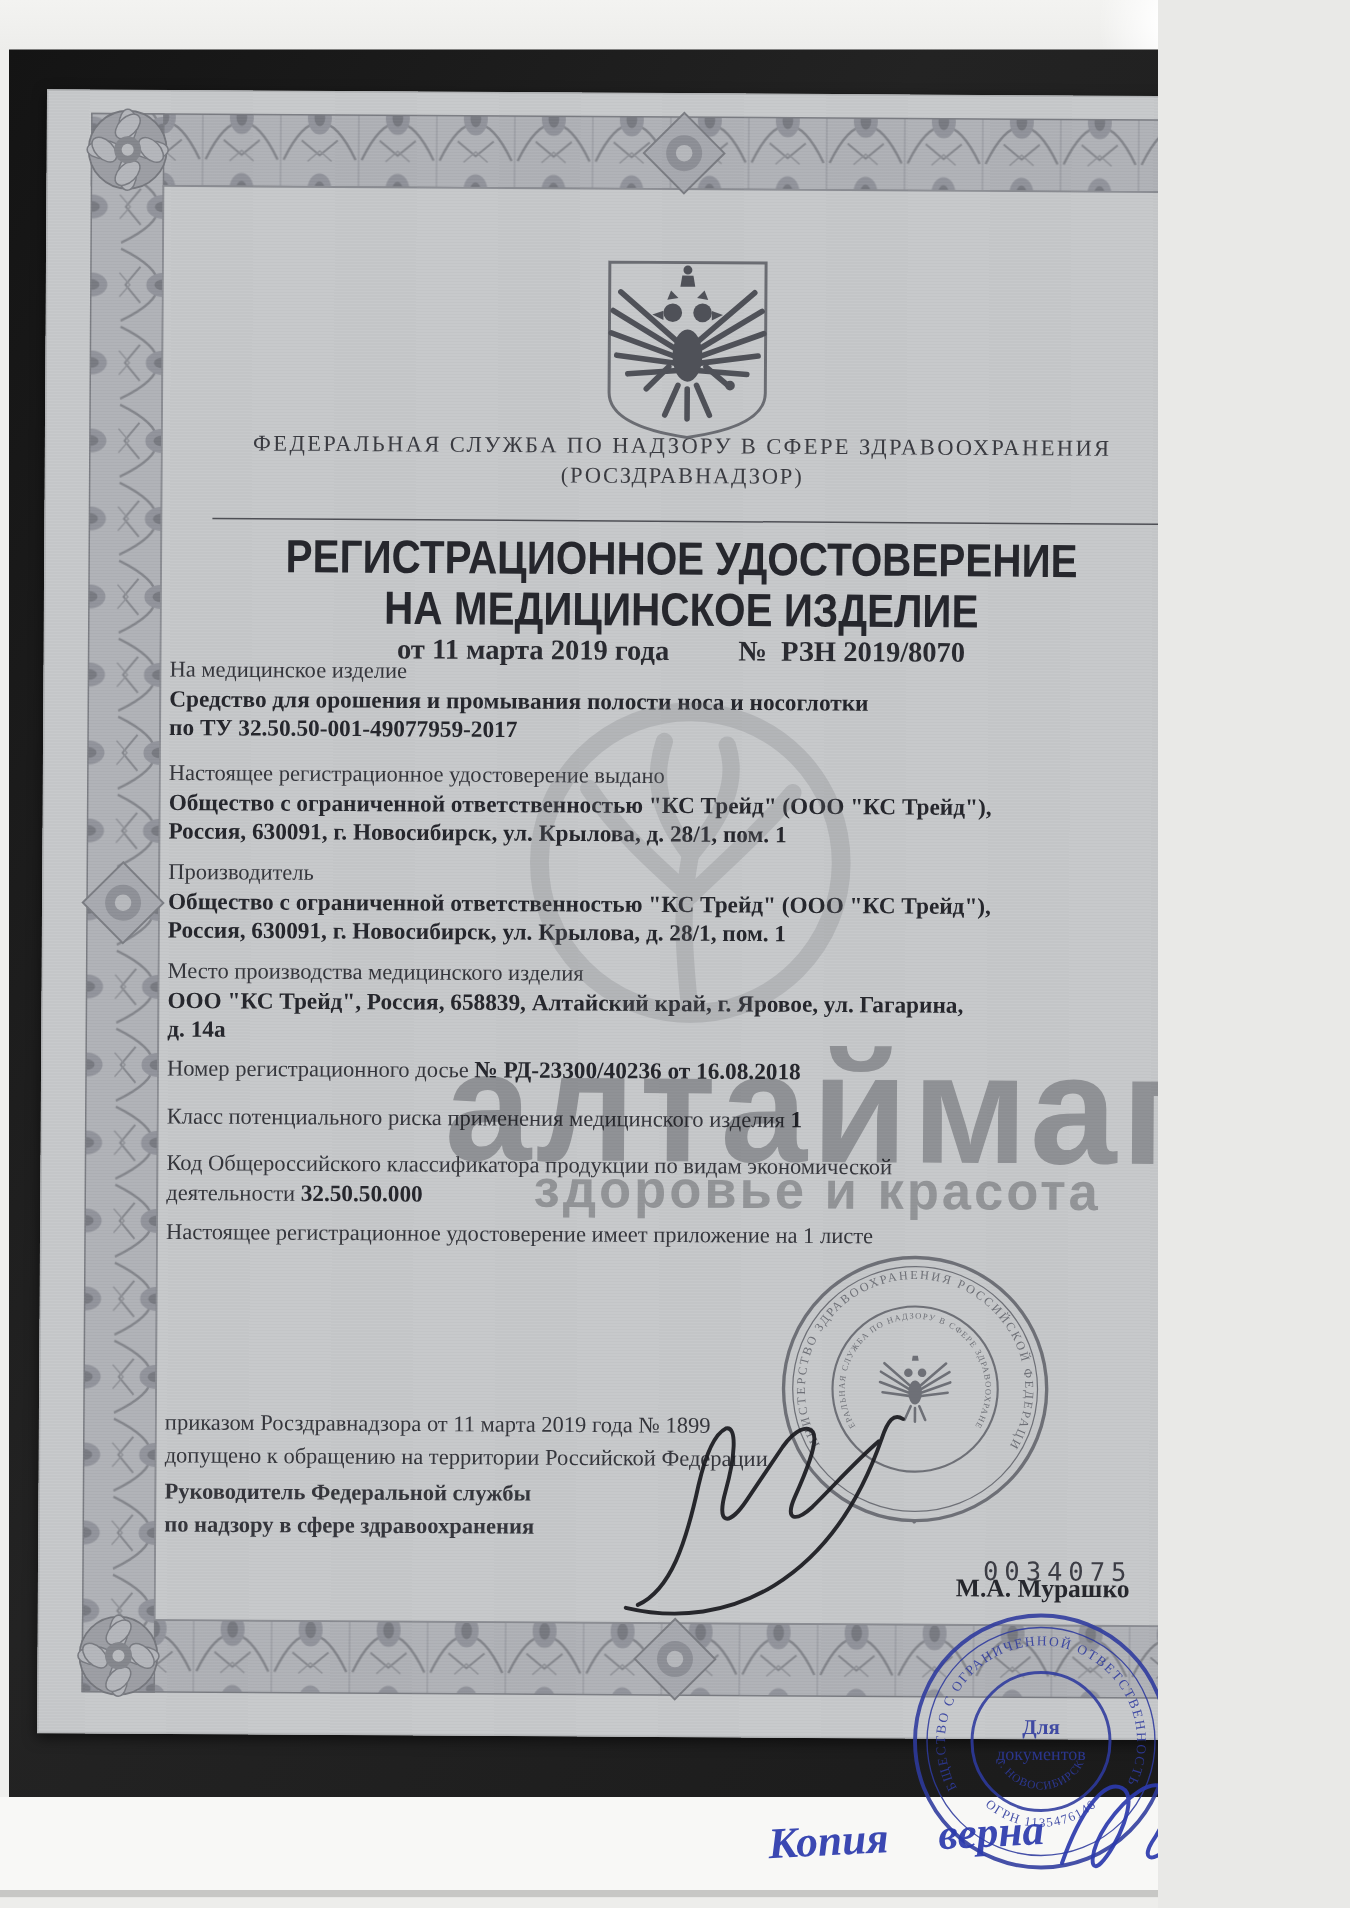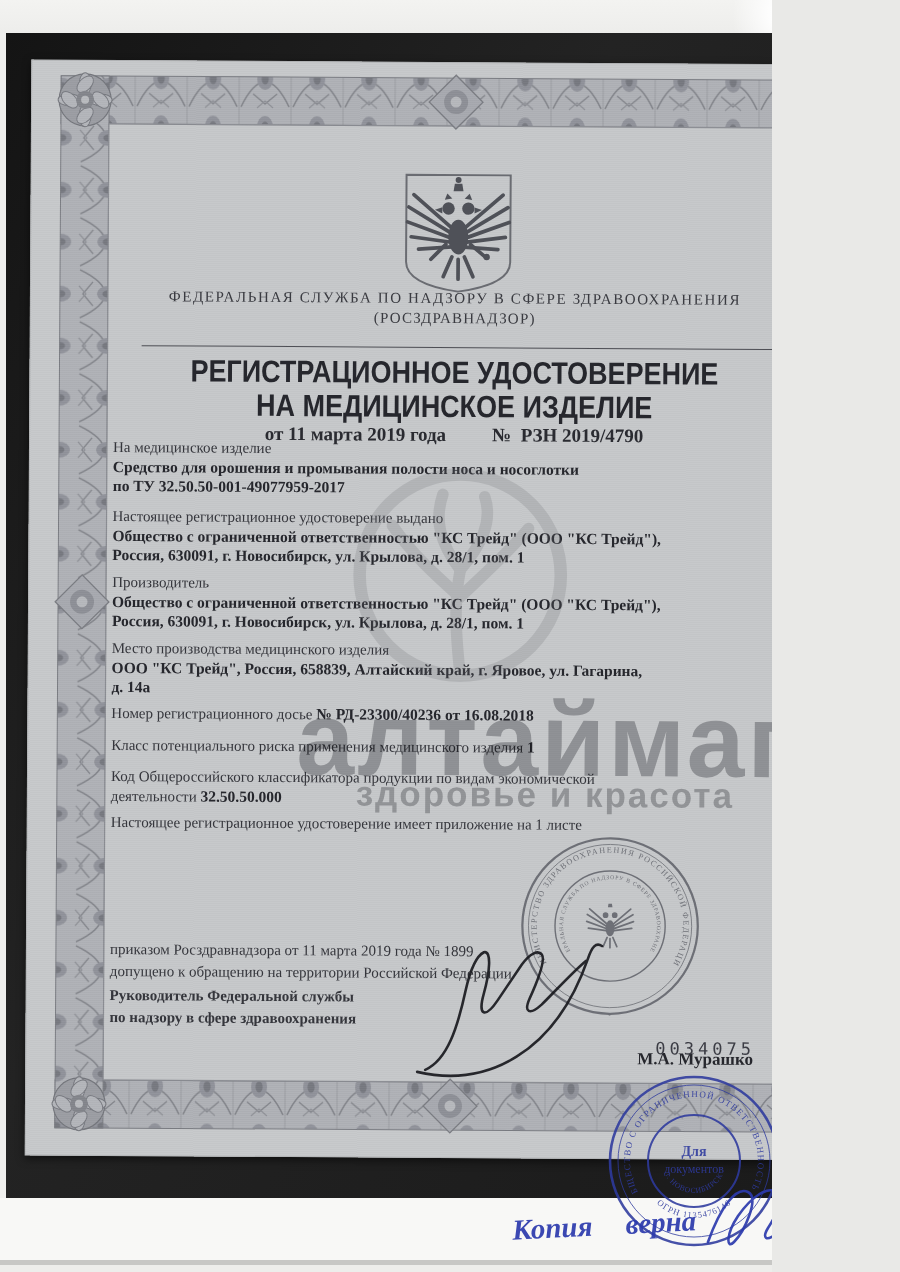--- a/index.html
+++ b/index.html
@@ -184,21 +184,21 @@
 
     <div class="abs authority">
       <div>ФЕДЕРАЛЬНАЯ СЛУЖБА ПО НАДЗОРУ В СФЕРЕ ЗДРАВООХРАНЕНИЯ</div>
       <div class="l2">(РОСЗДРАВНАДЗОР)</div>
     </div>
     <div class="abs" id="rule"></div>
     <div class="abs titleline" id="title1">РЕГИСТРАЦИОННОЕ УДОСТОВЕРЕНИЕ</div>
     <div class="abs titleline" id="title2">НА МЕДИЦИНСКОЕ ИЗДЕЛИЕ</div>
     <div class="abs" id="dateline">
       <span>от 11 марта 2019 года</span>
-      <span class="num">№  РЗН 2019/4790</span>
+      <span class="num">№  РЗН 2019/8070</span>
     </div>
 
     <div class="abs fld" style="top:378px">На медицинское изделие</div>
     <div class="abs val" style="top:397px">Средство для орошения и промывания полости носа и носоглотки
 по ТУ 32.50.50-001-49077959-2017</div>
 
     <div class="abs fld" style="top:447px">Настоящее регистрационное удостоверение выдано</div>
     <div class="abs val" style="top:466px">Общество с ограниченной ответственностью "КС Трейд" (ООО "КС Трейд"),
 Россия, 630091, г. Новосибирск, ул. Крылова, д. 28/1, пом. 1</div>
 

